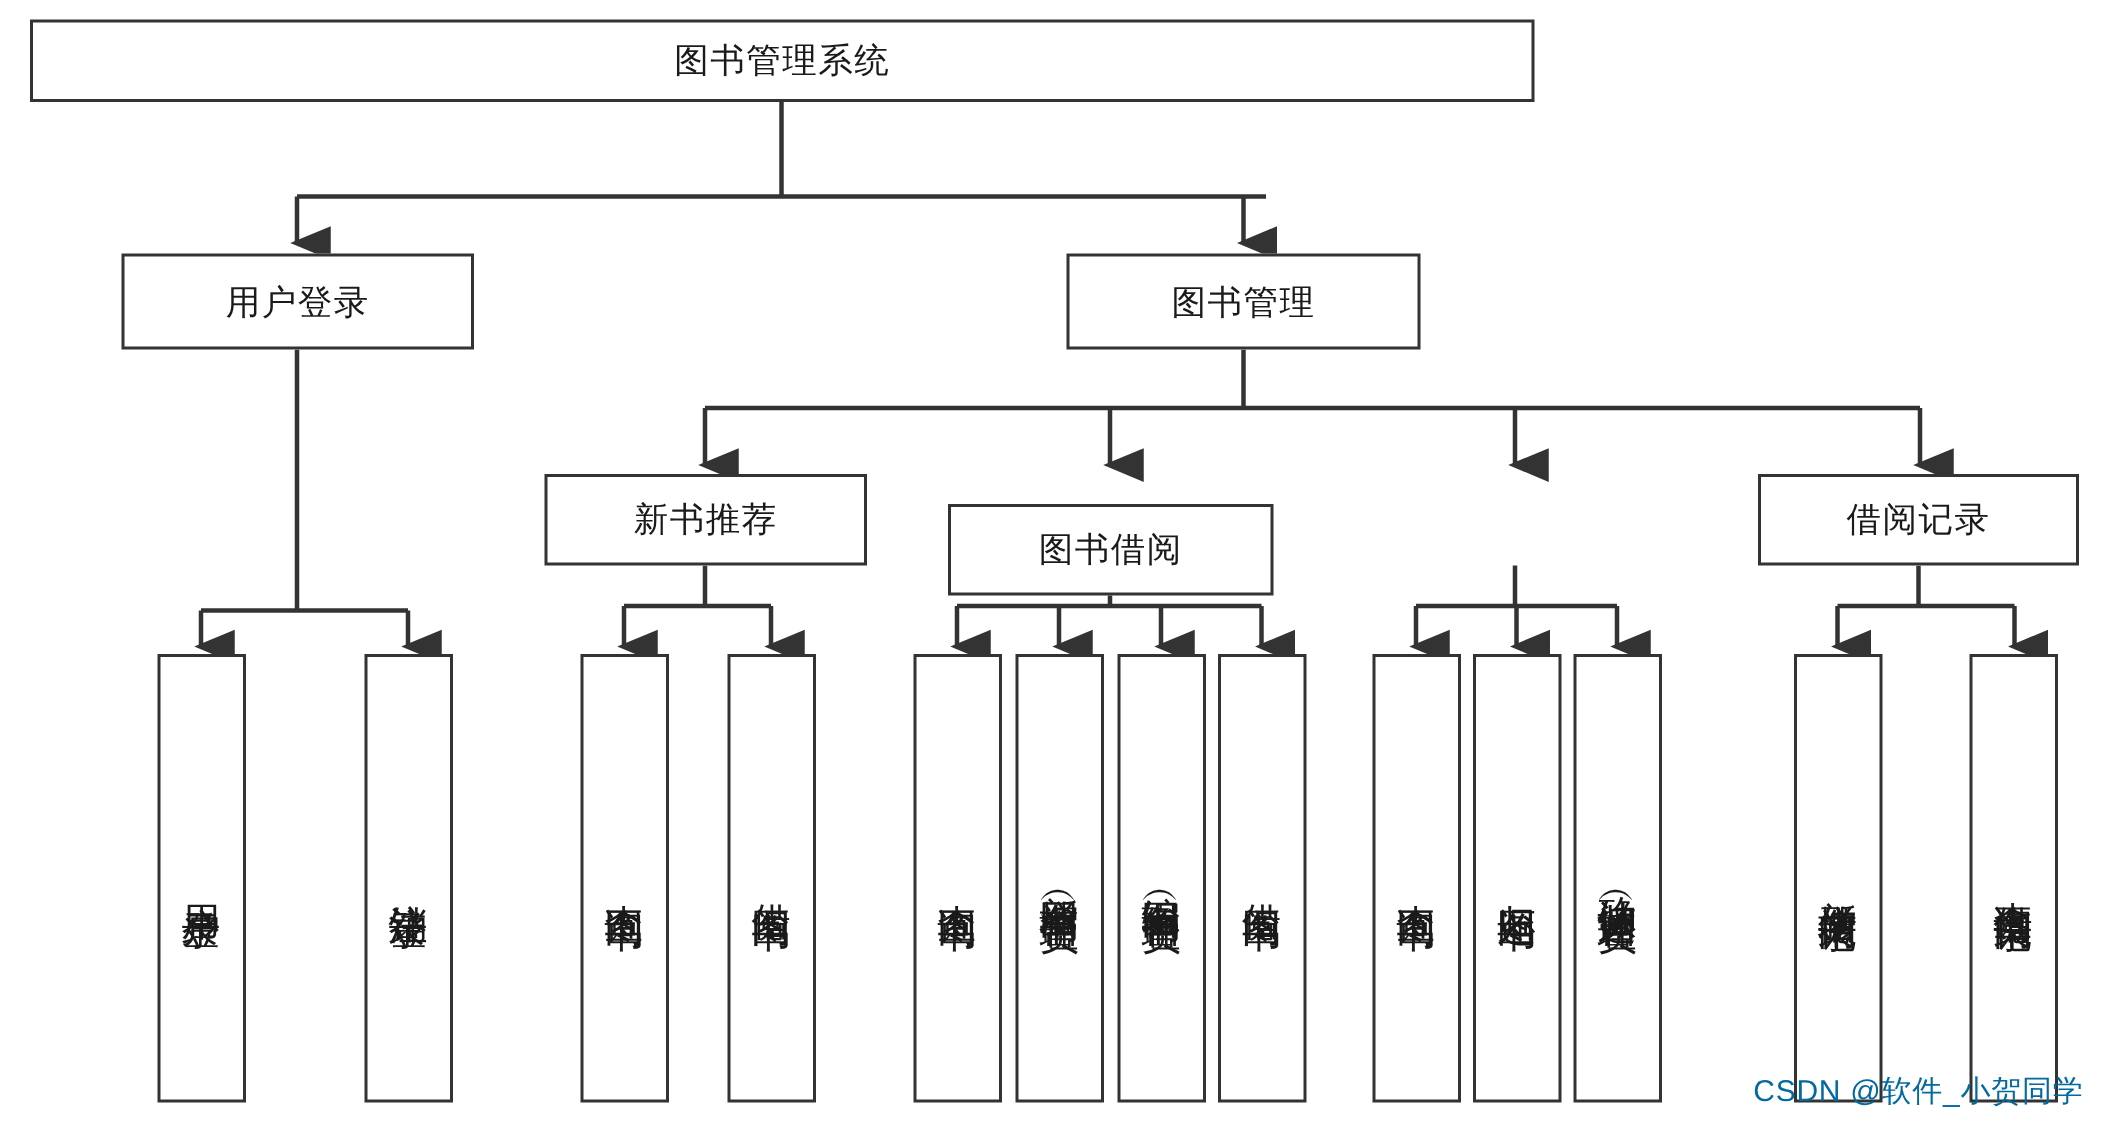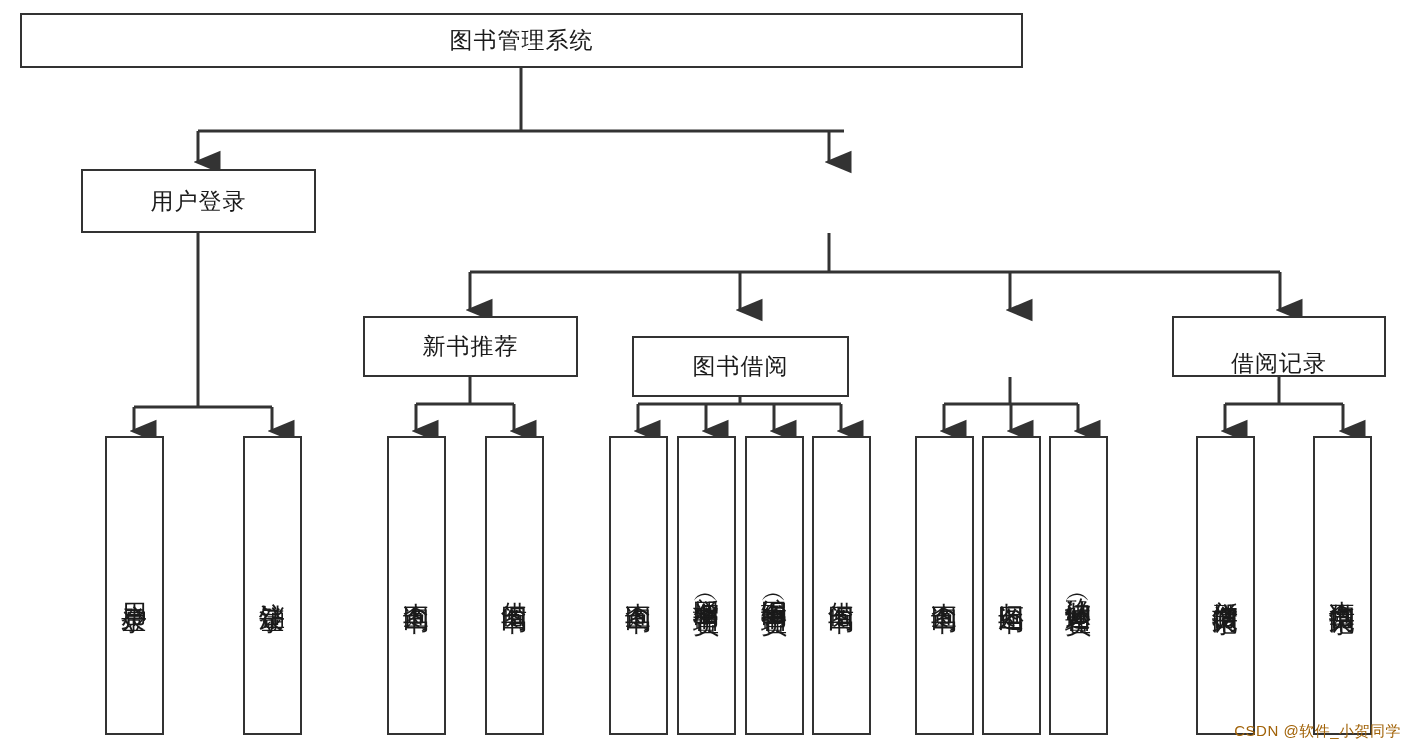--- a/index.html
+++ b/index.html
@@ -26,22 +26,22 @@
   .v-node{padding:6px 2px;}
   .v-node .lbl{
     writing-mode:vertical-rl;
     text-orientation:upright;
     font-size:26px;
     letter-spacing:2px;
     line-height:1.0;
     white-space:nowrap;
   }
   #watermark{
-    position:absolute;right:4px;bottom:6px;
-    font-size:15px;color:#a16207;
+    position:absolute;right:16px;bottom:6px;
+    font-size:20px;color:#0369a1;
     letter-spacing:0.5px;
     user-select:none;pointer-events:none;
     white-space:nowrap;
   }
 </style>
 </head>
 <body>
 
 <div id="canvas">
 
@@ -96,28 +96,31 @@
     </g>
   </svg>
 
   <div class="node h-node" style="left:20px;top:13px;width:1003px;height:55px;">
     <span class="lbl">图书管理系统</span>
   </div>
 
   <div class="node h-node" style="left:81px;top:169px;width:235px;height:64px;">
     <span class="lbl">用户登录</span>
   </div>
+  <div class="node h-node" style="left:711px;top:169px;width:236px;height:64px;">
+    <span class="lbl">图书管理</span>
+  </div>
 
   <div class="node h-node" style="left:363px;top:316px;width:215px;height:61px;">
     <span class="lbl">新书推荐</span>
   </div>
   <div class="node h-node" style="left:632px;top:336px;width:217px;height:61px;">
     <span class="lbl">图书借阅</span>
   </div>
-  <div class="node h-node" style="left:1172px;top:316px;width:214px;height:61px;align-items:flex-end;">
+  <div class="node h-node" style="left:1172px;top:316px;width:214px;height:61px;">
     <span class="lbl">借阅记录</span>
   </div>
 
   <div class="node v-node" style="left:105px;top:436px;width:59px;height:299px;">
     <span class="lbl">用户登录</span>
   </div>
   <div class="node v-node" style="left:243px;top:436px;width:59px;height:299px;">
     <span class="lbl">注销登录</span>
   </div>
 

